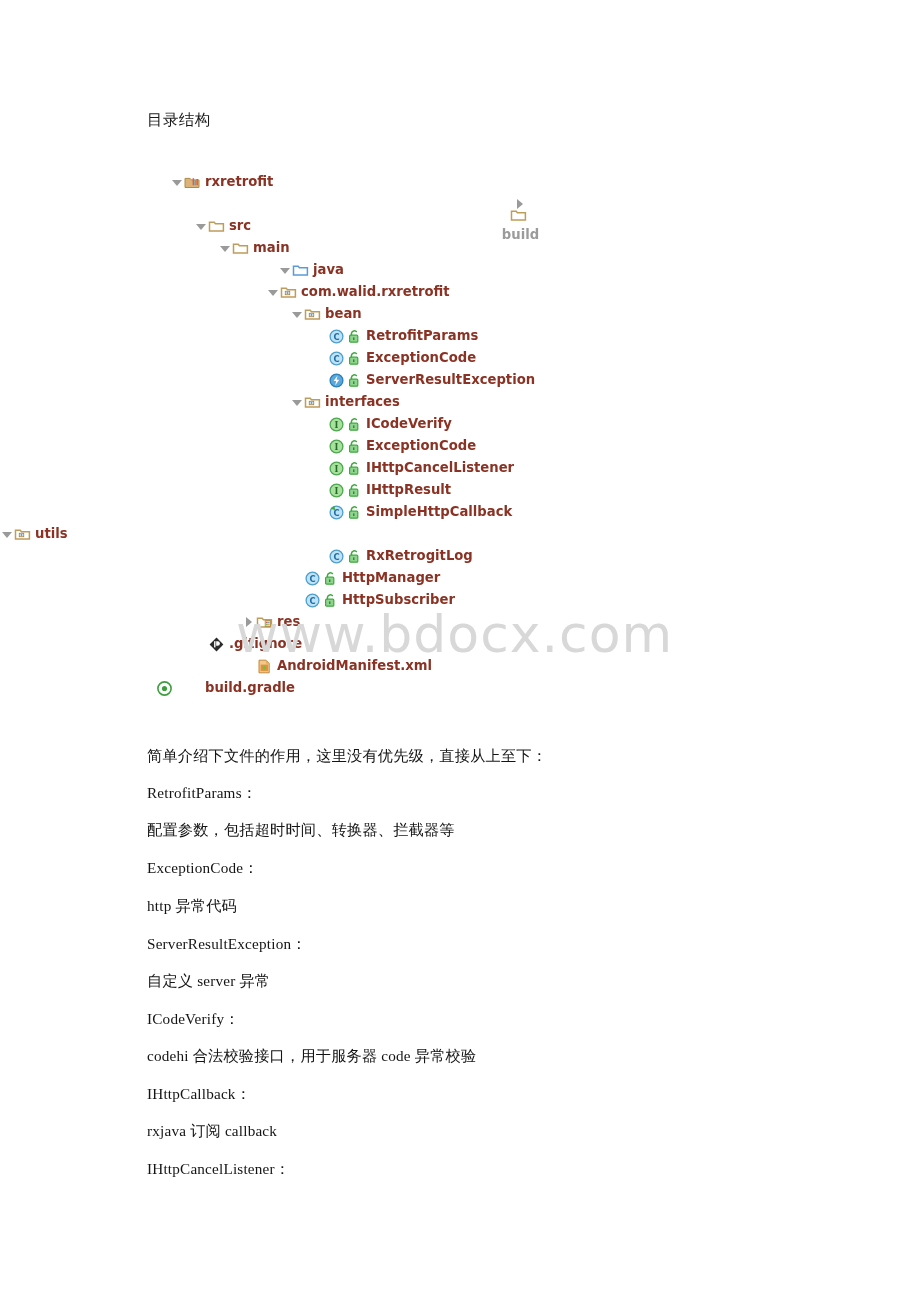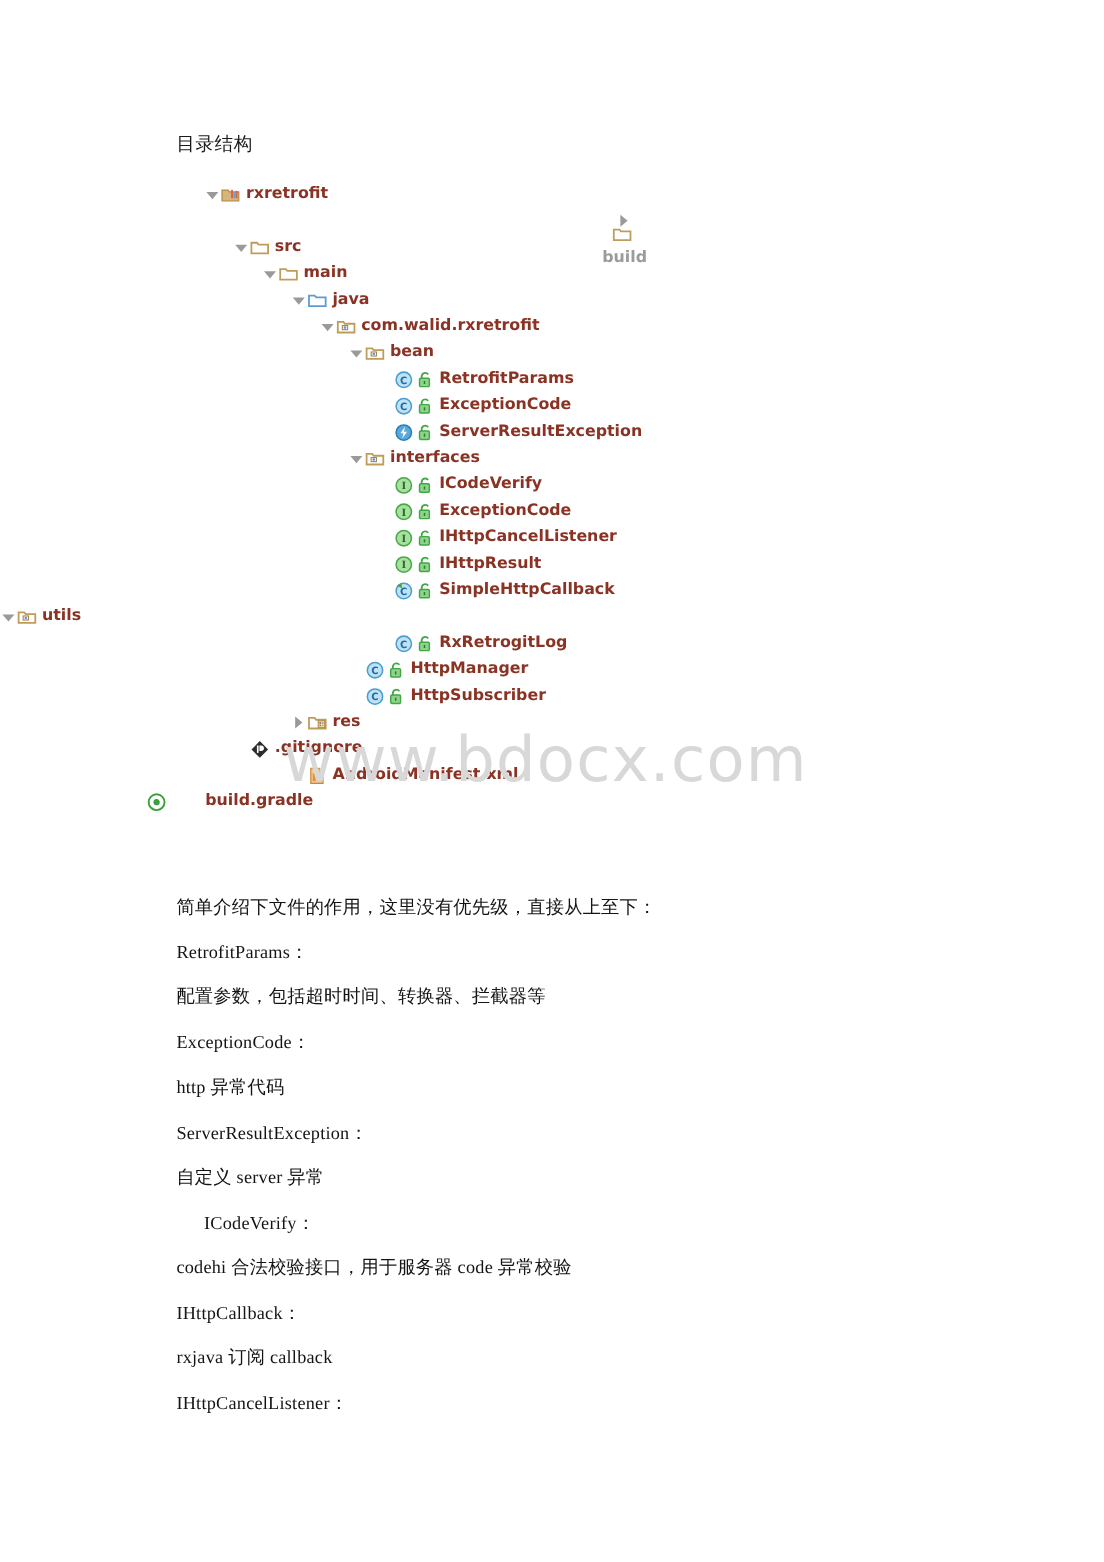--- a/index.html
+++ b/index.html
@@ -25,21 +25,21 @@
     font-size: 15.5px;
     color: #1a1a1a;
     letter-spacing: 0.4px;
     white-space: nowrap;
   }
 
   
   #tree {
     position: absolute;
     left: 0;
-    top: 151px;
+    top: 171px;
     width: 920px;
   }
   .tree-row {
     position: relative;
     height: 22px;
     line-height: 22px;
     white-space: nowrap;
     font-family: "DejaVu Sans", "Liberation Sans", sans-serif;
     font-size: 13.2px;
     font-weight: bold;
@@ -160,21 +160,21 @@
     </div>
     <div class="tree-row" style="padding-left: 218px;">
       <span class="arrow down"></span>
       <span class="ic">
         <svg width="17" height="17" viewBox="0 0 17 17">
           <path d="M1.5 4.3h4.7l1.2 1.5h8v7.3h-13.9z" fill="#ffffff" stroke="#c09c5a" stroke-width="1.5"></path>
         </svg>
       </span>
       <span class="tree-label">main</span>
     </div>
-    <div class="tree-row" style="padding-left: 242px;">
+    <div class="tree-row" style="padding-left: 242px; margin-left: 36px;">
       <span class="arrow down"></span>
       <span class="ic">
         <svg width="17" height="17" viewBox="0 0 17 17">
           <path d="M1.5 4.3h4.7l1.2 1.5h8v7.3h-13.9z" fill="#ffffff" stroke="#5b9bd5" stroke-width="1.5"></path>
         </svg>
       </span>
       <span class="tree-label">java</span>
     </div>
     <div class="tree-row" style="padding-left: 266px;">
       <span class="arrow down"></span>
@@ -416,41 +416,41 @@
       <span class="ic">
         <svg width="17" height="17" viewBox="0 0 17 17">
           <path d="M3 2.2h7l3.2 3.2v9.4H3z" fill="#f3c98b" stroke="#c08a3e" stroke-width="1"></path>
           <path d="M10 2.2v3.2h3.2z" fill="#e0a95c"></path>
           <rect x="4.6" y="6.6" width="7.4" height="6.3" fill="#e8852a" opacity="0.85"></rect>
           <circle cx="8.3" cy="9.8" r="1.8" fill="#6fbf4a"></circle>
         </svg>
       </span>
       <span class="tree-label">AndroidManifest.xml</span>
     </div>
-    <div class="tree-row" style="padding-left: 80px; gap: 28px;">
+    <div class="tree-row" style="padding-left: 114px; gap: 28px;">
       <span class="arrow none"></span>
       <span class="ic">
         <svg width="17" height="17" viewBox="0 0 17 17">
           <circle cx="8.5" cy="8.5" r="6.6" fill="#ffffff" stroke="#3c9e3c" stroke-width="1.6"></circle>
           <circle cx="8.5" cy="8.5" r="2.6" fill="#3c9e3c"></circle>
           <path d="M11.3 4.0a5.6 5.6 0 0 1 2.1 3.0l-2.4 0.6a3.2 3.2 0 0 0-1.2-1.8z" fill="#ffffff"></path>
         </svg>
       </span>
       <span class="tree-label">build.gradle</span>
     </div>
   </div>
 
 <div id="body-text">
     <div class="para" style="top: 746px;">简单介绍下文件的作用，这里没有优先级，直接从上至下：</div>
     <div class="para" style="top: 783px;">RetrofitParams：</div>
     <div class="para" style="top: 820px;">配置参数，包括超时时间、转换器、拦截器等</div>
     <div class="para" style="top: 858px;">ExceptionCode：</div>
     <div class="para" style="top: 896px;">http 异常代码</div>
     <div class="para" style="top: 934px;">ServerResultException：</div>
     <div class="para" style="top: 971px;">自定义 server 异常</div>
-    <div class="para" style="top: 1009px; margin-left: 23px;">ICodeVerify：</div>
+    <div class="para" style="top: 1009px;">ICodeVerify：</div>
     <div class="para" style="top: 1046px;">codehi 合法校验接口，用于服务器 code 异常校验</div>
     <div class="para" style="top: 1084px;">IHttpCallback：</div>
     <div class="para" style="top: 1121px;">rxjava 订阅 callback</div>
     <div class="para" style="top: 1159px;">IHttpCancelListener：</div>
   </div>
 
 <div id="watermark">www.bdocx.com</div>
 
 </body></html>

